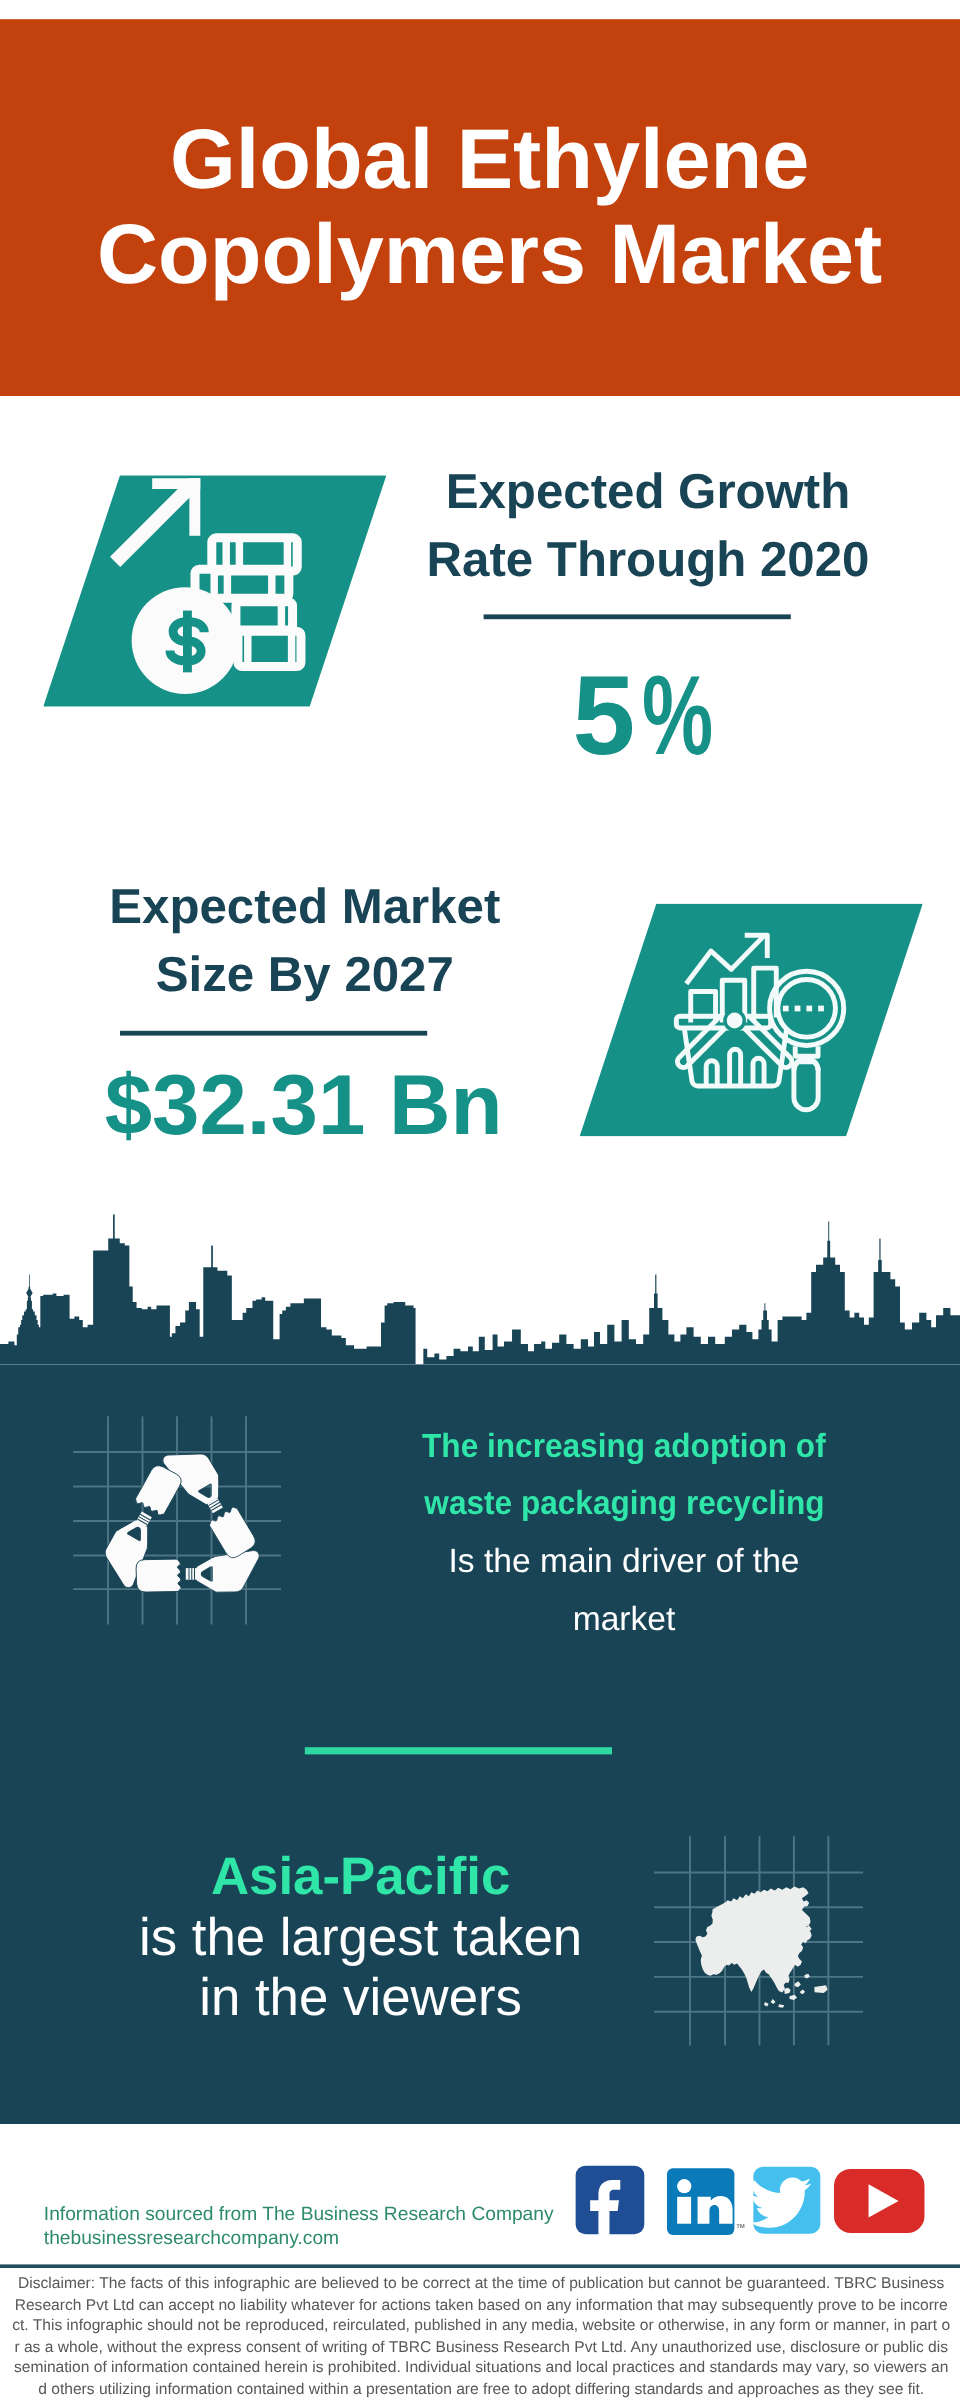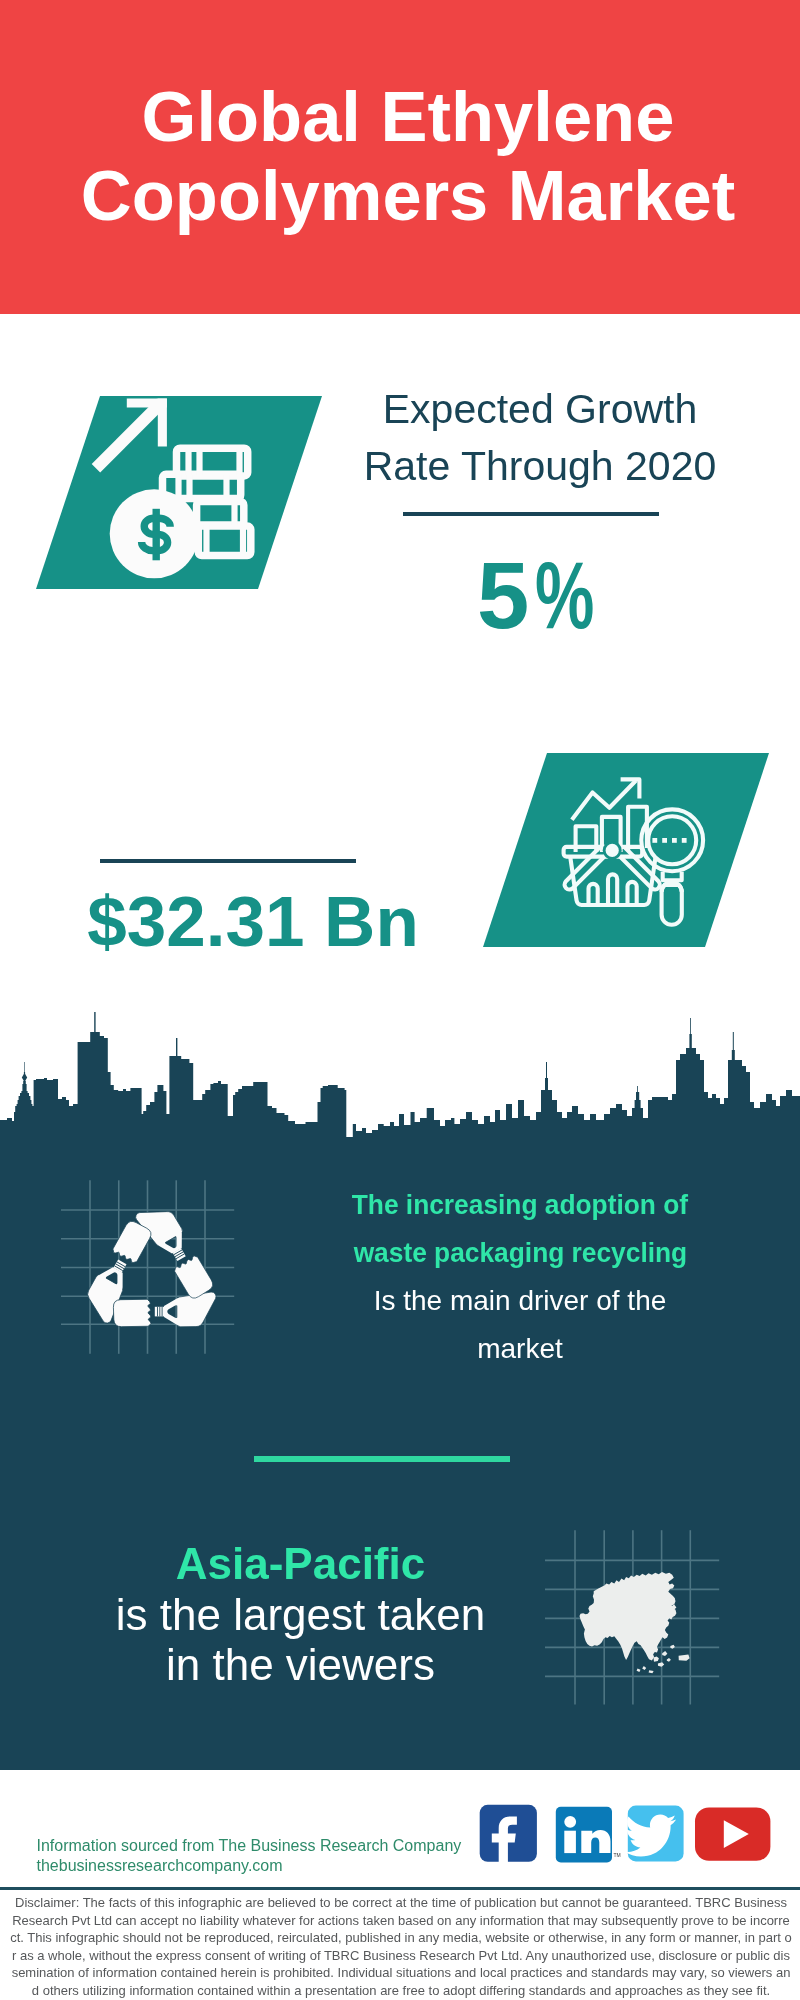--- a/index.html
+++ b/index.html
@@ -1,30 +1,30 @@
 <!DOCTYPE html>
 <html><head>
 <meta charset="utf-8">
 <style>
   html,body{margin:0;padding:0;}
   body{width:800px;height:2000px;background:#ffffff;font-family:"Liberation Sans",sans-serif;overflow:hidden;}
   .page{position:relative;width:800px;height:2000px;background:#fff;}
 
   
-  .header{position:absolute;left:0;top:0;width:800px;height:314px;background:#ef4444;}
+  .header{position:absolute;left:0;top:16px;width:800px;height:314px;background:#c2410c;}
   .header-title{position:absolute;left:8px;top:77px;width:800px;text-align:center;color:#ffffff;
     font-size:70.5px;font-weight:bold;line-height:79px;}
 
   
   .para{position:absolute;background:#169187;}
   .para1{left:36px;top:396px;width:286px;height:193px;
     clip-path:polygon(64px 0, 286px 0, 222px 193px, 0 193px);}
   .icon1{position:absolute;left:85px;top:390px;}
   .s1-title{position:absolute;left:340px;top:381px;width:400px;text-align:center;color:#194456;
-    font-size:41px;font-weight:normal;line-height:57px;}
+    font-size:41px;font-weight:bold;line-height:57px;}
   .s1-rule{position:absolute;left:403px;top:512px;width:256px;height:4px;background:#194456;}
   .s1-value{position:absolute;left:348px;top:549px;width:400px;text-align:center;color:#169187;
     font-size:94px;font-weight:bold;line-height:94px;white-space:nowrap;}
   .s1-value .pct{display:inline-block;transform:scaleX(0.71);transform-origin:left center;margin-left:6px;}
 
   
   .para2{left:483px;top:753px;width:286px;height:194px;
     clip-path:polygon(64px 0, 286px 0, 222px 194px, 0 194px);}
   .icon2{position:absolute;left:555px;top:770px;}
   .s2-title{position:absolute;left:54px;top:727px;width:400px;text-align:center;color:#194456;
@@ -144,20 +144,24 @@
 
     <circle cx="612.2" cy="850.4" r="9.5" fill="#169187"></circle>
     <circle cx="612.2" cy="850.4" r="6.6" fill="#f2fbfa"></circle>
     <g fill="#f2fbfa">
       <rect x="652.4" y="838" width="4.8" height="4.8"></rect>
       <rect x="662.2" y="838" width="4.8" height="4.8"></rect>
       <rect x="672" y="838" width="4.8" height="4.8"></rect>
       <rect x="681.8" y="838" width="4.8" height="4.8"></rect>
     </g>
   </svg>
+  <div class="s2-title">
+    <div>Expected Market</div>
+    <div>Size By 2027</div>
+  </div>
   <div class="s2-rule"></div>
   <div class="s2-value">$32.31 Bn</div>
 
   <div class="lower">
     <div class="lower-fill"></div>
     <svg class="skyline" viewBox="0 1010 800 127" width="800" height="127" style="top:0">
       <path fill="#194456" d="M0,1137 L0,1120 H7 V1118 H12 V1121 H14 V1112 H15.2 V1106 H16.6 V1104 H17.6 V1100 H18.6 V1096 H20 V1093 H21.4 V1091 H22.4 V1084 H23.2 V1081 H23.9 V1072 H24.2 V1062 H24.8 V1072 H25.1 V1081 H25.8 V1084 H26.6 V1091 H27.6 V1093 H29 V1096 H30.4 V1100 H31.4 V1104 H32.4 V1106 H33.6 V1080 H36 V1079 H44 V1078 H47 V1080 H53 V1079 H58 V1080 V1099 H62 V1097 H66 V1100 H69 V1098 V1106 H73 V1104 H77.6 V1102 V1042 H90.2 V1032 H94.2 V1012 H95.6 V1032 H99.8 V1036 H104 V1038 H107.8 V1042 V1072 H110.6 V1085 H113.8 V1090 H118.2 V1091 H123 V1089 H126 V1091 H130.4 V1088 H141.6 V1114 H143.2 V1111 H146.2 V1105 H150 V1102 H154.4 V1092 H157.4 V1085 H163.4 V1091 H166.4 V1114 H169.4 V1056 H176 V1038 H177.4 V1056 H181.2 V1059 H189.4 V1063 H193.2 V1100 H202.2 V1094 H205.2 V1090 H210.4 V1084 H213.4 V1083 H218 V1081 H221 V1084 H227.7 V1116 H233 V1095 H235.2 V1092 H238.2 V1089 H242 V1086 H253.2 V1082 H267.5 V1106 H272 V1108 H276.5 V1113 H284.5 V1115 H288.2 V1121 H295 V1124 H305.5 V1122 H317.5 V1102 H320.5 V1088 H322.7 V1086 H328 V1085 H337.7 V1088 H344.6 V1090 H346.3 V1137 H352.8 V1124 H356 V1131 H362 V1128 H366 V1133 H372 V1130 H378 V1124 H383.7 V1126 H390 V1122 H394 V1126 H399 V1114 H404 V1125 H410.5 V1112 H414.6 V1122 H420 V1118 H426 H426.7 V1108 H434 V1120 H440 V1126 H445 V1120 H451 V1118 H454.4 V1124 H460 V1119 H466 V1112 H472 V1120 H478 V1124 H484 V1116 H490 V1122 H495 V1110 H500 V1120 H506 V1104 H512 V1118 H518 V1100 H524 V1116 H530 V1120 H536 V1112 H541 V1090 H545 V1078 H546 V1062 H547 V1078 H548 V1090 H552 V1100 H557 V1112 H562 V1118 H567 V1112 H572 V1106 H578 V1114 H584 V1120 H590 V1114 H596 V1120 H604 V1114 H610 V1108 H616 V1104 H622 V1110 H627 V1116 H632 V1108 H634.6 V1100 H636 V1092 H637 V1086 H637.8 V1092 H639.2 V1100 H640.6 V1108 H643 V1118 H648 V1100 H652 V1097 H668 V1100 H672 V1094 H676 V1060 H680 V1054 H686 V1048 H689.4 V1034 H690.2 V1018 H691 V1034 H691.8 V1048 H696 V1054 H700 V1060 H704 V1092 H708 V1098 H712 V1094 H716 V1098 H720 V1104 H724 V1098 H728 V1060 H731.8 V1050 H732.8 V1032 H733.8 V1050 H734.8 V1060 H742 V1066 H746 V1072 H750 V1102 H754 V1108 H760 V1102 H766 V1094 H772 V1100 H776 V1106 H780 V1096 H786 V1090 H792 V1096 H800 H800 V1137 Z"></path>
       <path fill="#194456" d="M24.5,1073 L27.2,1077.5 L24.5,1082 L21.8,1077.5 Z"></path>
     </svg>
   </div>

